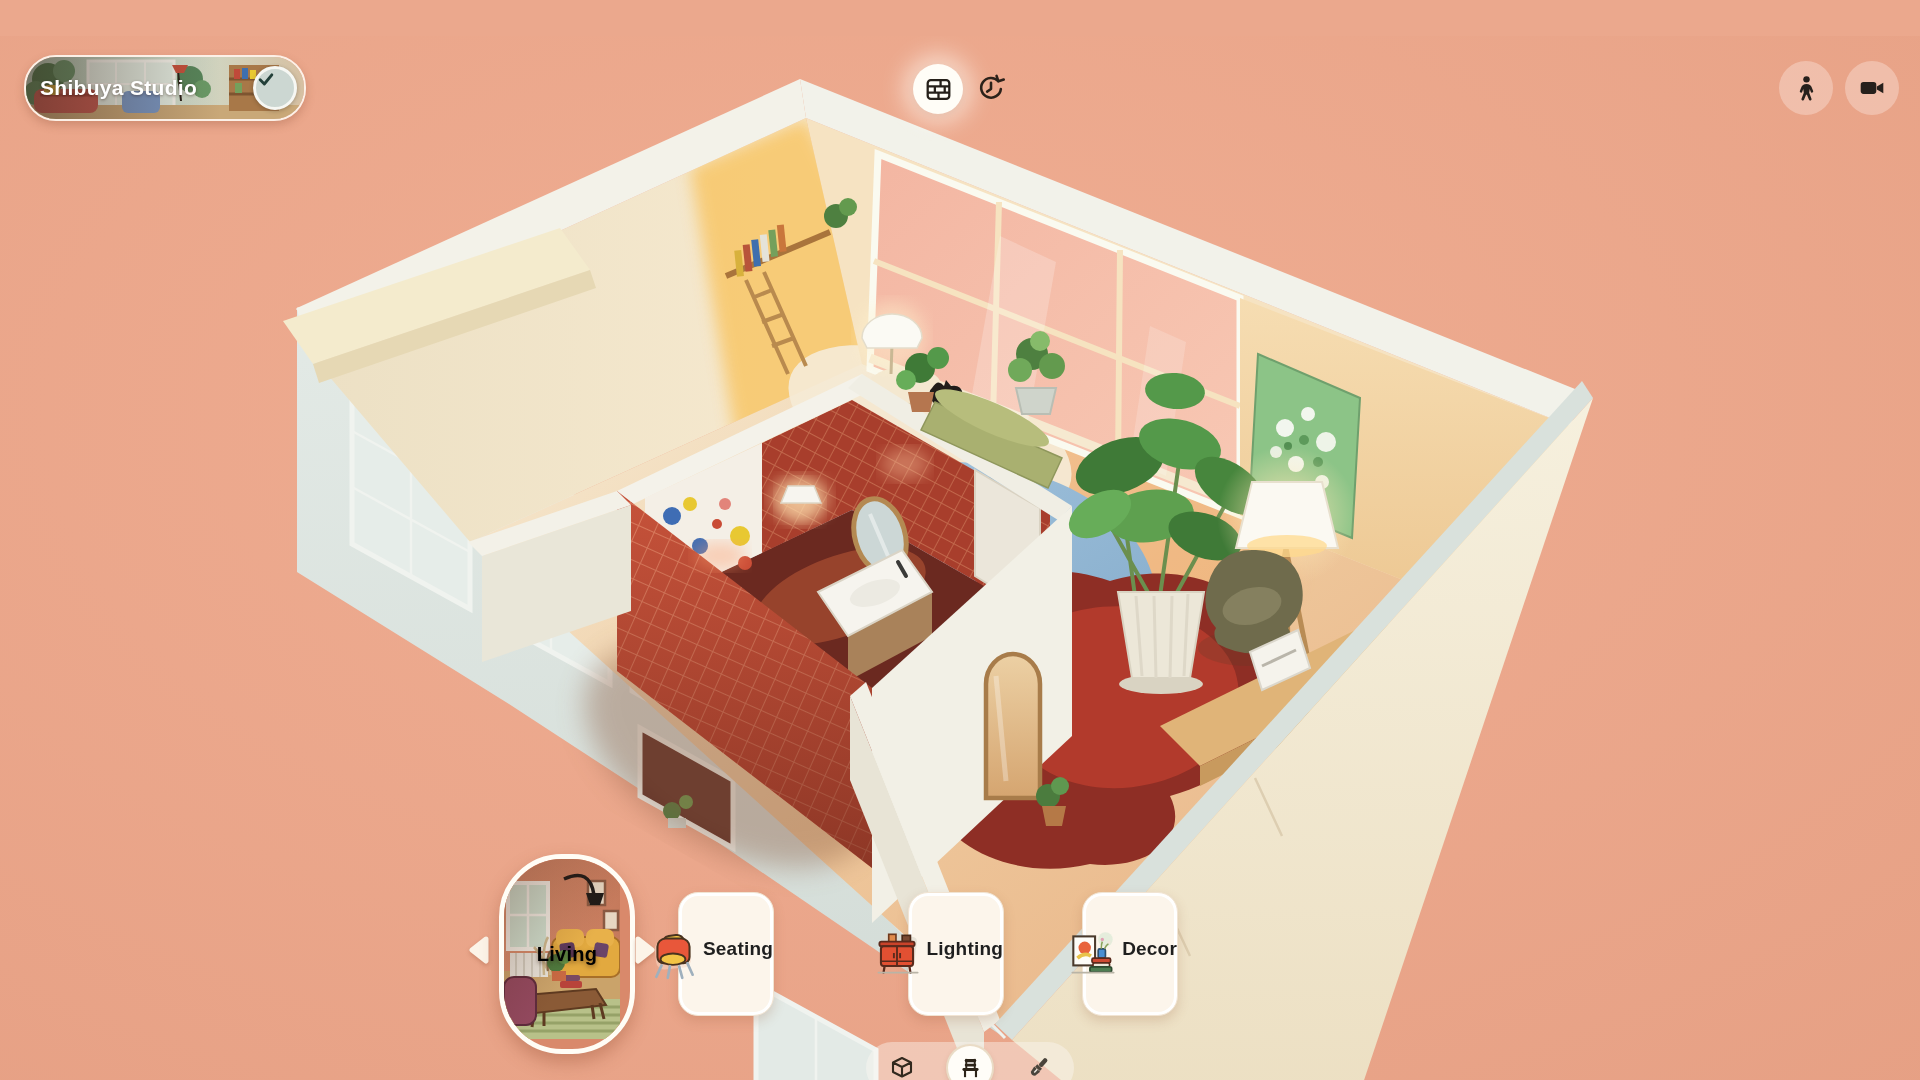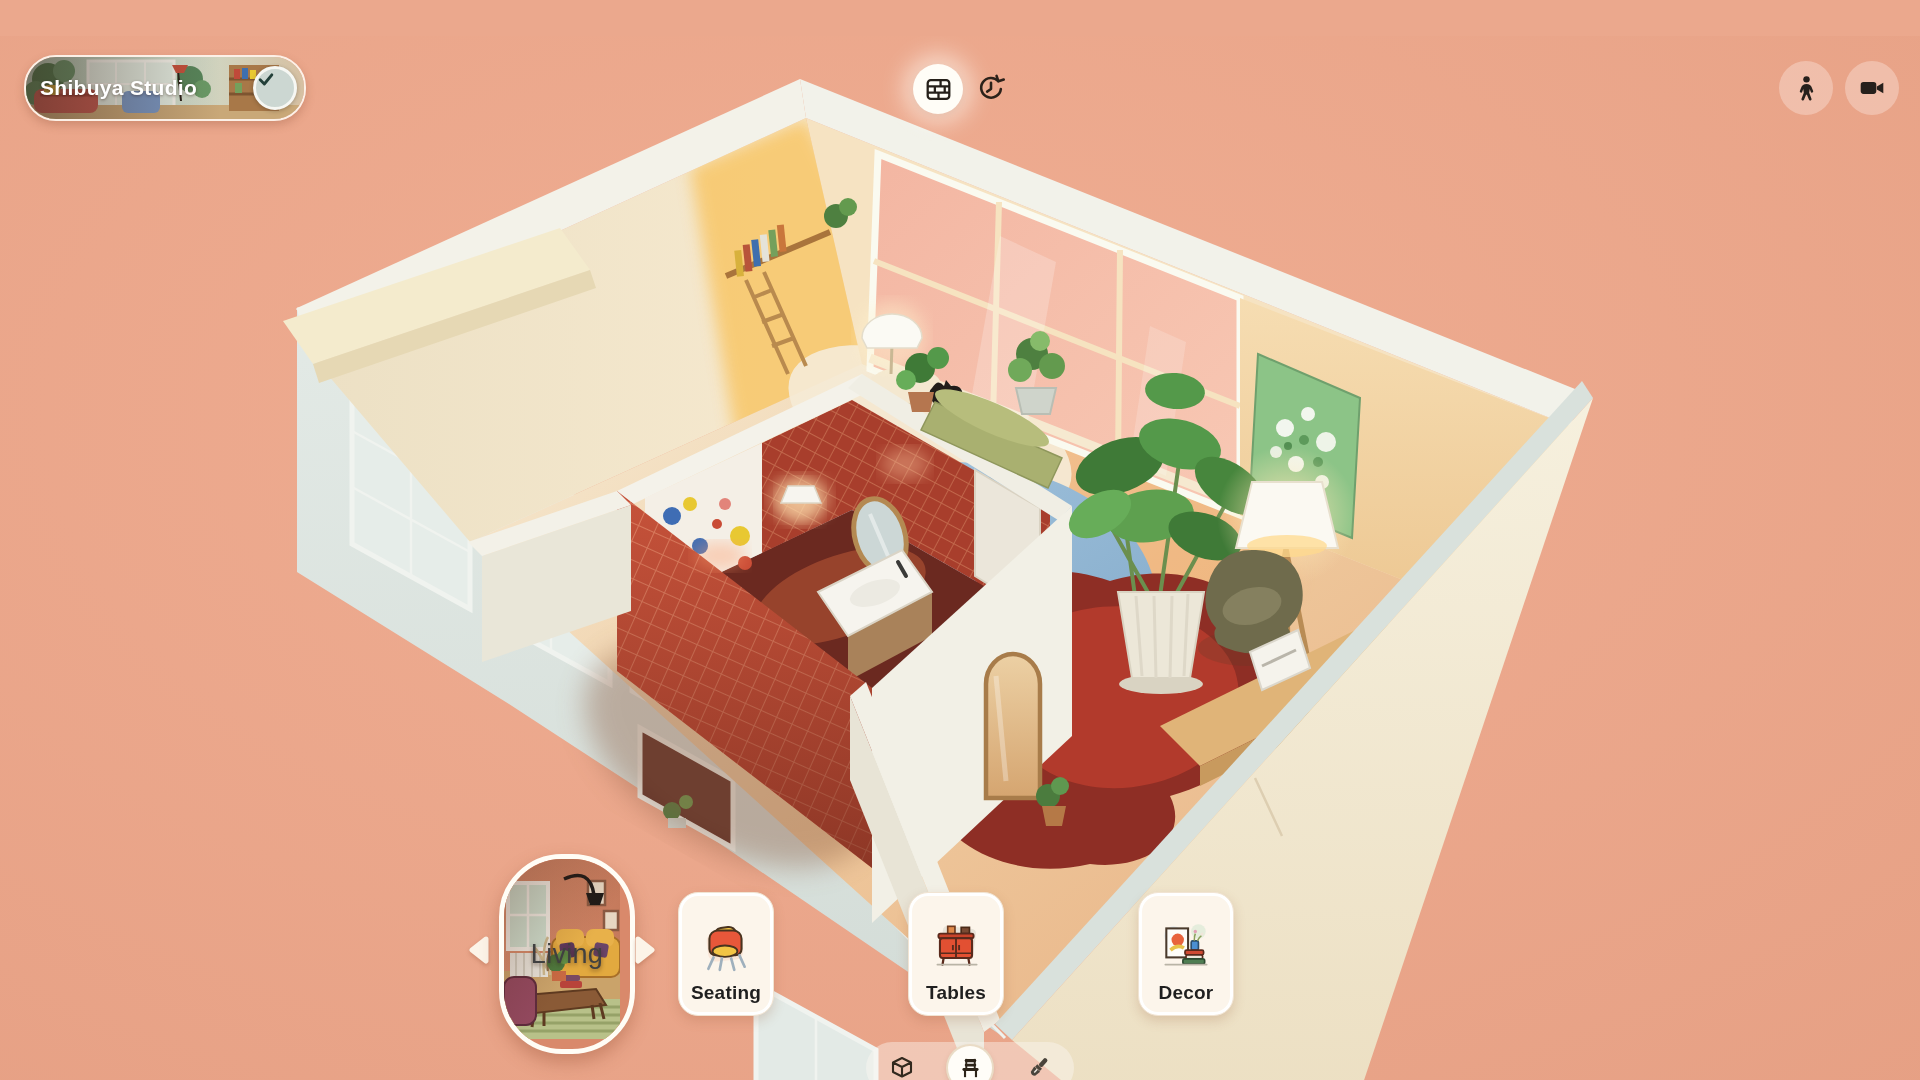--- a/index.html
+++ b/index.html
@@ -24,24 +24,24 @@
   .btn-video{left:1845px;top:25px;width:54px;height:54px;background:rgba(255,242,234,.35);}
   
   .arrow-btn{position:absolute;width:34px;height:36px;cursor:pointer;display:flex;align-items:center;justify-content:center;
     filter:drop-shadow(0 2px 2px rgba(140,70,40,.3));}
   .arrow-prev{left:462px;top:896px;}
   .arrow-next{left:628px;top:896px;}
   .cat-selected{position:absolute;left:499px;top:818px;width:126px;height:190px;border-radius:63px;overflow:hidden;
     border:5px solid #fffdf6;box-shadow:0 8px 18px rgba(140,70,40,.35);cursor:pointer;background:#d9896b;}
   .cat-selected svg{position:absolute;left:0;top:0;}
   .cat-selected .sel-label{position:absolute;left:0;top:0;width:100%;height:100%;display:flex;align-items:center;justify-content:center;
-    color:#404040;font-size:27px;font-weight:400;text-shadow:0 2px 4px rgba(50,25,12,.5);letter-spacing:.3px;}
+    color:#000000;font-size:20px;font-weight:700;text-shadow:0 2px 4px rgba(50,25,12,.5);letter-spacing:.3px;}
   .cat-card{position:absolute;top:856px;width:94px;height:122px;border-radius:20px;background:#fcf5eb;
     border:1px solid #f1e4d3;box-shadow:inset 0 0 0 3px #ffffff,0 5px 12px rgba(150,90,60,.22);
-    display:flex;flex-direction:column;align-items:center;justify-content:flex-end;cursor:pointer;}
+    display:flex;flex-direction:row;align-items:center;justify-content:flex-end;cursor:pointer;}
   .cat-card.glow{box-shadow:inset 0 0 0 3px #ffffff,0 0 28px 14px rgba(255,253,248,.85),0 5px 12px rgba(150,90,60,.22);}
   .cat-card .art{width:62px;height:72px;display:flex;align-items:center;justify-content:center;}
   .cat-card .cat-label{font-size:19px;font-weight:700;color:#1f1f1f;margin-bottom:11px;letter-spacing:.2px;}
   
   .mode-bar{position:absolute;left:866px;top:1006px;width:208px;height:52px;border-radius:26px;
     background:rgba(252,249,242,.42);display:flex;align-items:center;justify-content:space-between;padding:0 14px;box-sizing:border-box;}
   .mode-btn{width:44px;height:44px;border-radius:50%;display:flex;align-items:center;justify-content:center;cursor:pointer;}
   .mode-btn.active{background:#fffdf8;box-shadow:0 0 0 2px #eadcc6,0 2px 6px rgba(120,80,40,.25);}
 </style>
 </head>
@@ -498,25 +498,25 @@
       <rect x="20" y="9" width="7" height="8" fill="#e08a4a" stroke="#6e3a1e" stroke-width="1.6"></rect>
       <rect x="33" y="10" width="8" height="6" fill="#7a4a32" stroke="#4a2a18" stroke-width="1.6"></rect>
       <rect x="11" y="16" width="34" height="4.5" rx="2" fill="#c9432a" stroke="#5a2a1c" stroke-width="1.8"></rect>
       <rect x="12.5" y="20.5" width="31" height="19" rx="2.5" fill="#e25032" stroke="#5a2a1c" stroke-width="2"></rect>
       <path d="M28,20.5 V39.5 M25,27 v5 M31,27 v5" stroke="#5a2a1c" stroke-width="1.8"></path>
       <path d="M12.5,35 h31" stroke="#5a2a1c" stroke-width="1.6"></path>
       <path d="M16,40 L15,46 M40,40 L41,46" stroke="#5a2a1c" stroke-width="2.2" stroke-linecap="round"></path>
       <path d="M10,46 h38" stroke="#b9b4a6" stroke-width="1.6" stroke-linecap="round"></path>
     </svg>
   </div>
-  <span class="cat-label">Tables</span>
-</div>
-
-
-<div class="cat-card" style="left:1138px">
+  <span class="cat-label">Lighting</span>
+</div>
+
+
+<div class="cat-card" style="left:1082px">
   <div class="art">
     <svg width="58" height="58" viewBox="0 0 56 56">
       <circle cx="16" cy="18" r="9" fill="#cfe0ec" opacity=".6"></circle>
           <circle cx="40" cy="14" r="7" fill="#d6e8d2" opacity=".6"></circle>
       <rect x="9" y="11" width="21" height="28" fill="#fdfcf8" stroke="#4a3a2c" stroke-width="2"></rect>
       <circle cx="20" cy="22" r="6" fill="#e8633c"></circle>
       <path d="M13,32 q7,-6 13,-2" stroke="#e8c24a" stroke-width="3.5" fill="none"></path>
       <rect x="33" y="23" width="7" height="9" rx="1.5" fill="#4b8fd2" stroke="#2c4f6e" stroke-width="1.6"></rect>
       <path d="M36,23 q0,-5 1,-7 M39,23 q2,-4 4,-5" stroke="#8aa05a" stroke-width="1.5" fill="none"></path>
       <circle cx="37" cy="14" r="1.6" fill="#e2a0b4"></circle>

